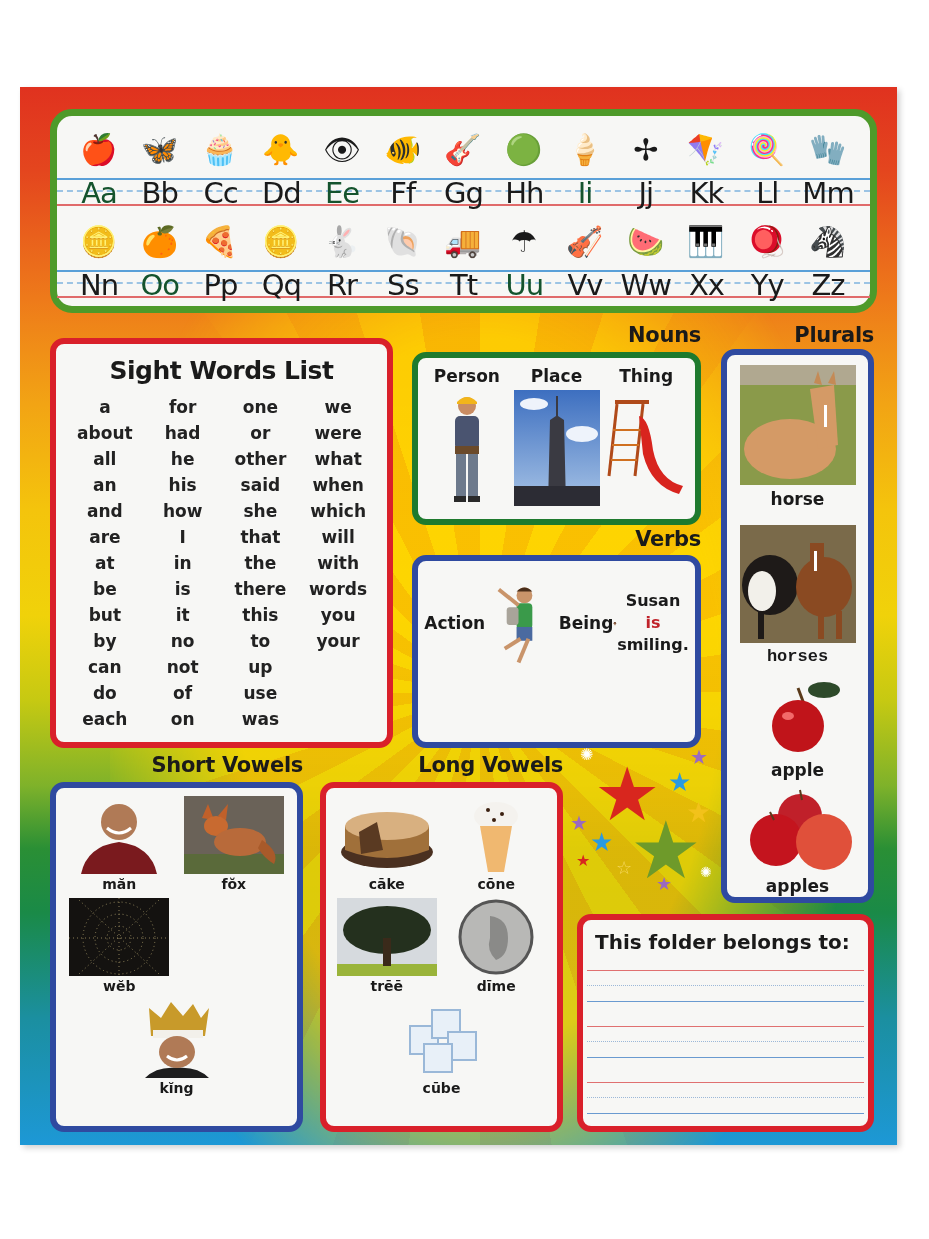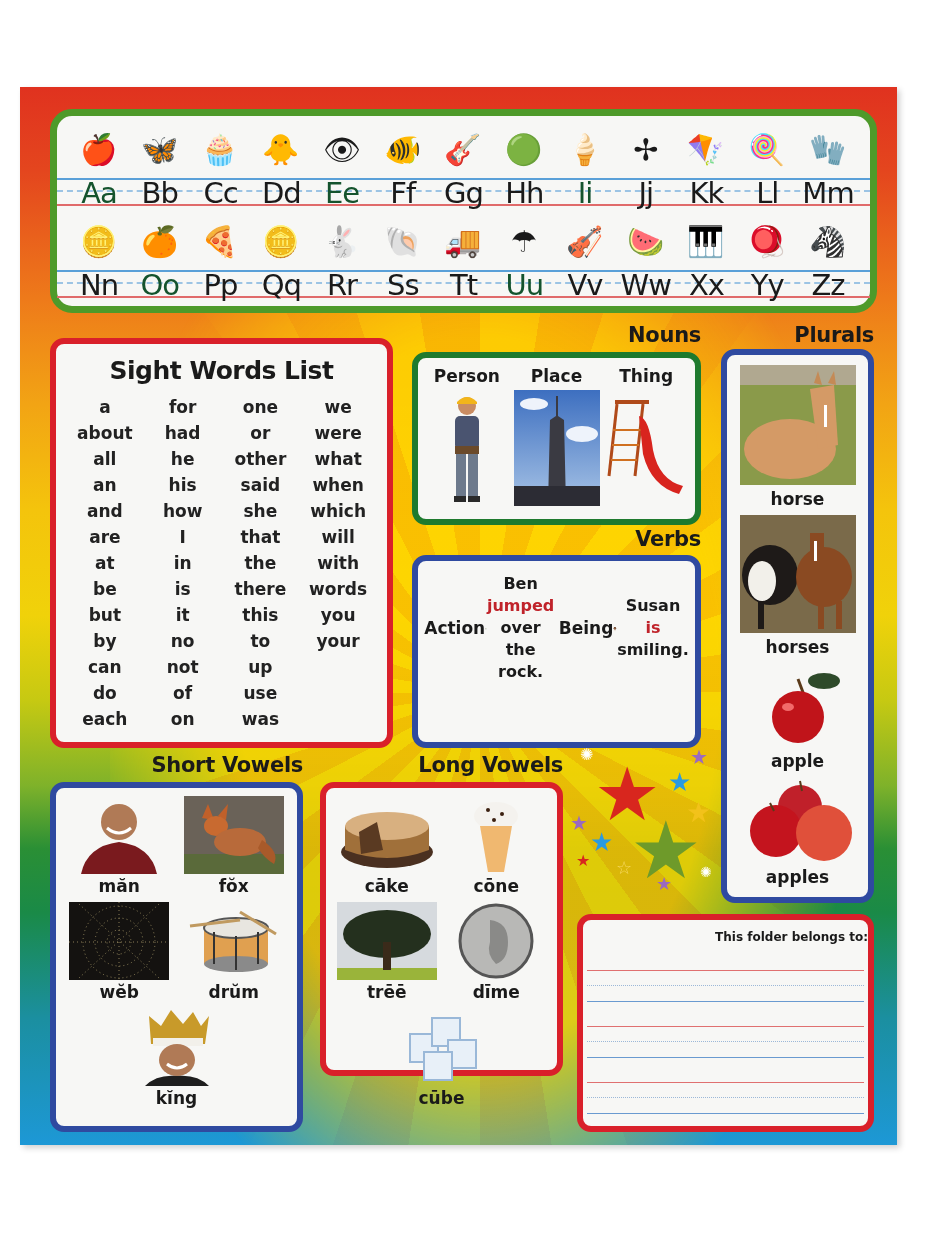--- a/index.html
+++ b/index.html
@@ -64,34 +64,34 @@
   .hl { color: #c0232a; }
 
   
   .plurals { left: 701px; top: 262px; width: 153px; height: 554px; border-width: 6px; }
   .plural-item { display: flex; flex-direction: column; align-items: center; }
   .plural-item .img { width: 116px; }
   .plural-item .cap { font-size: 17px; font-weight: bold; margin-top: 4px; }
 
   
   .short { left: 30px; top: 695px; width: 253px; height: 350px; border-width: 6px; }
-  .long { left: 300px; top: 695px; width: 243px; height: 294px; border-width: 6px; }
+  .long { left: 300px; top: 695px; width: 243px; height: 350px; border-width: 6px; }
   .vgrid { position: absolute; left: 6px; right: 6px; top: 8px; display: grid; grid-template-columns: 1fr 1fr; row-gap: 6px; }
   .vitem { display: flex; flex-direction: column; align-items: center; }
   .vitem.full { grid-column: 1 / span 2; }
   .vitem .img { width: 100px; height: 78px; }
-  .vitem .cap { font-size: 17px; font-weight: bold; margin-top: 2px; }
+  .vitem .cap { font-size: 14px; font-weight: bold; margin-top: 2px; }
 
   
   .stars { position: absolute; left: 540px; top: 660px; width: 160px; height: 160px; }
   .stars span { position: absolute; line-height: 1; }
 
   
   .owner { left: 557px; top: 827px; width: 297px; height: 218px; border-width: 6px; }
-  .owner h2 { position: absolute; left: 0; right: 0; top: 10px; text-align: right; font-size: 12px; font-weight: bold; }
+  .owner h2 { position: absolute; left: 12px; right: 0; top: 10px; text-align: left; font-size: 20px; font-weight: bold; }
   .wline { position: absolute; left: 4px; right: 4px; height: 44px; }
   .wline .t { position: absolute; left: 0; right: 0; top: 0; border-top: 1.5px solid #e07070; }
   .wline .m { position: absolute; left: 0; right: 0; top: 15px; border-top: 1.5px dotted #9cb8d8; }
   .wline .b { position: absolute; left: 0; right: 0; top: 31px; border-top: 1.5px solid #6a9ad0; }
 </style>
 </head>
 <body>
 
 <div class="poster">
   <div class="sun"></div>
@@ -339,21 +339,20 @@
         <svg class="img" viewBox="0 0 70 90">
           <circle cx="40" cy="16" r="8" fill="#c9946a"></circle>
           <path d="M32 12 Q40 4 48 12 Z" fill="#4a2e1a"></path>
           <rect x="32" y="24" width="16" height="26" rx="4" fill="#3a9a4a"></rect>
           <rect x="22" y="28" width="12" height="18" rx="3" fill="#a9a49a"></rect>
           <line x1="34" y1="26" x2="14" y2="10" stroke="#c9946a" stroke-width="4"></line>
           <rect x="32" y="48" width="16" height="14" fill="#4a6aa0"></rect>
           <line x1="36" y1="60" x2="20" y2="70" stroke="#c9946a" stroke-width="4"></line>
           <line x1="44" y1="60" x2="34" y2="84" stroke="#c9946a" stroke-width="4"></line>
         </svg>
-        <div class="sent"><span>Ben </span><span class="hl">jumped</span><br><span>over the rock.</span></div>
       </div>
       <div class="verb">
         <span class="cap">Being</span>
         <svg class="img" viewBox="0 0 70 90">
           <circle cx="35" cy="30" r="22" fill="#5a3420"></circle>
           <circle cx="35" cy="34" r="15" fill="#9a6440"></circle>
           <path d="M27 40 Q35 48 43 40" stroke="#fff" stroke-width="3" fill="none"></path>
           <rect x="16" y="58" width="38" height="28" rx="8" fill="#f2efe8"></rect>
           <rect x="22" y="48" width="7" height="18" fill="#9a6440"></rect>
           <rect x="41" y="48" width="7" height="18" fill="#9a6440"></rect>
@@ -370,21 +369,21 @@
         <rect width="116" height="120" fill="#8a9a4a"></rect>
         <rect width="116" height="20" fill="#b0a890"></rect>
         <ellipse cx="50" cy="84" rx="46" ry="30" fill="#d49a66"></ellipse>
         <path d="M70 24 L94 20 L98 80 L78 84 Z" fill="#d49a66"></path>
         <rect x="84" y="40" width="3" height="22" fill="#fff"></rect>
         <polygon points="74,18 78,6 82,20" fill="#c48a56"></polygon>
         <polygon points="88,18 94,6 96,20" fill="#c48a56"></polygon>
       </svg>
       <span class="cap">horse</span>
     </div>
-    <div class="plural-item" style="margin-top:6px;">
+    <div class="plural-item" style="margin-top:16px;font-family:Liberation Mono, monospace;">
       <svg class="img" viewBox="0 0 116 118" style="height:118px;">
         <rect width="116" height="118" fill="#7a6a4a"></rect>
         <ellipse cx="30" cy="60" rx="28" ry="30" fill="#1e1a18"></ellipse>
         <ellipse cx="22" cy="66" rx="14" ry="20" fill="#f2f0ea"></ellipse>
         <ellipse cx="84" cy="62" rx="28" ry="30" fill="#8a4a22"></ellipse>
         <rect x="70" y="18" width="14" height="38" fill="#8a4a22"></rect>
         <rect x="74" y="26" width="3" height="20" fill="#fff"></rect>
         <rect x="18" y="86" width="6" height="28" fill="#1e1a18"></rect>
         <rect x="78" y="86" width="6" height="28" fill="#8a4a22"></rect>
         <rect x="96" y="86" width="6" height="28" fill="#8a4a22"></rect>
@@ -442,33 +441,20 @@
             <circle cx="50" cy="40" r="12"></circle>
               <circle cx="50" cy="40" r="24"></circle>
               <circle cx="50" cy="40" r="36"></circle>
             <line x1="50" y1="0" x2="50" y2="78"></line>
               <line x1="0" y1="40" x2="100" y2="40"></line>
             <line x1="10" y1="2" x2="90" y2="76"></line>
               <line x1="90" y1="2" x2="10" y2="76"></line>
           </g>
         </svg>
         <span class="cap">wĕb</span>
-      </div>
-      <div class="vitem">
-        <svg class="img" viewBox="0 0 100 78">
-          <rect x="20" y="26" width="64" height="36" fill="#e0a050"></rect>
-          <ellipse cx="52" cy="26" rx="32" ry="10" fill="#e8e6e0" stroke="#555" stroke-width="2"></ellipse>
-          <ellipse cx="52" cy="62" rx="32" ry="8" fill="#8a8a8a"></ellipse>
-          <line x1="6" y1="24" x2="56" y2="18" stroke="#c09a60" stroke-width="3"></line>
-          <line x1="56" y1="10" x2="92" y2="32" stroke="#c09a60" stroke-width="3"></line>
-          <line x1="30" y1="30" x2="30" y2="62" stroke="#333" stroke-width="2"></line>
-          <line x1="52" y1="34" x2="52" y2="68" stroke="#333" stroke-width="2"></line>
-          <line x1="74" y1="30" x2="74" y2="62" stroke="#333" stroke-width="2"></line>
-        </svg>
-        <span class="cap">drŭm</span>
       </div>
       <div class="vitem full">
         <svg class="img" viewBox="0 0 100 78">
           <polygon points="22,8 34,18 44,2 56,16 66,4 74,18 82,8 78,36 24,36" fill="#c89a2a"></polygon>
           <rect x="26" y="30" width="50" height="8" fill="#f2f0ea"></rect>
           <ellipse cx="50" cy="52" rx="18" ry="16" fill="#b07a56"></ellipse>
           <path d="M40 56 Q50 64 60 56" stroke="#fff" stroke-width="3" fill="none"></path>
           <path d="M18 78 Q30 66 50 68 Q70 66 82 78 Z" fill="#1e1e1e"></path>
         </svg>
         <span class="cap">kĭng</span>

